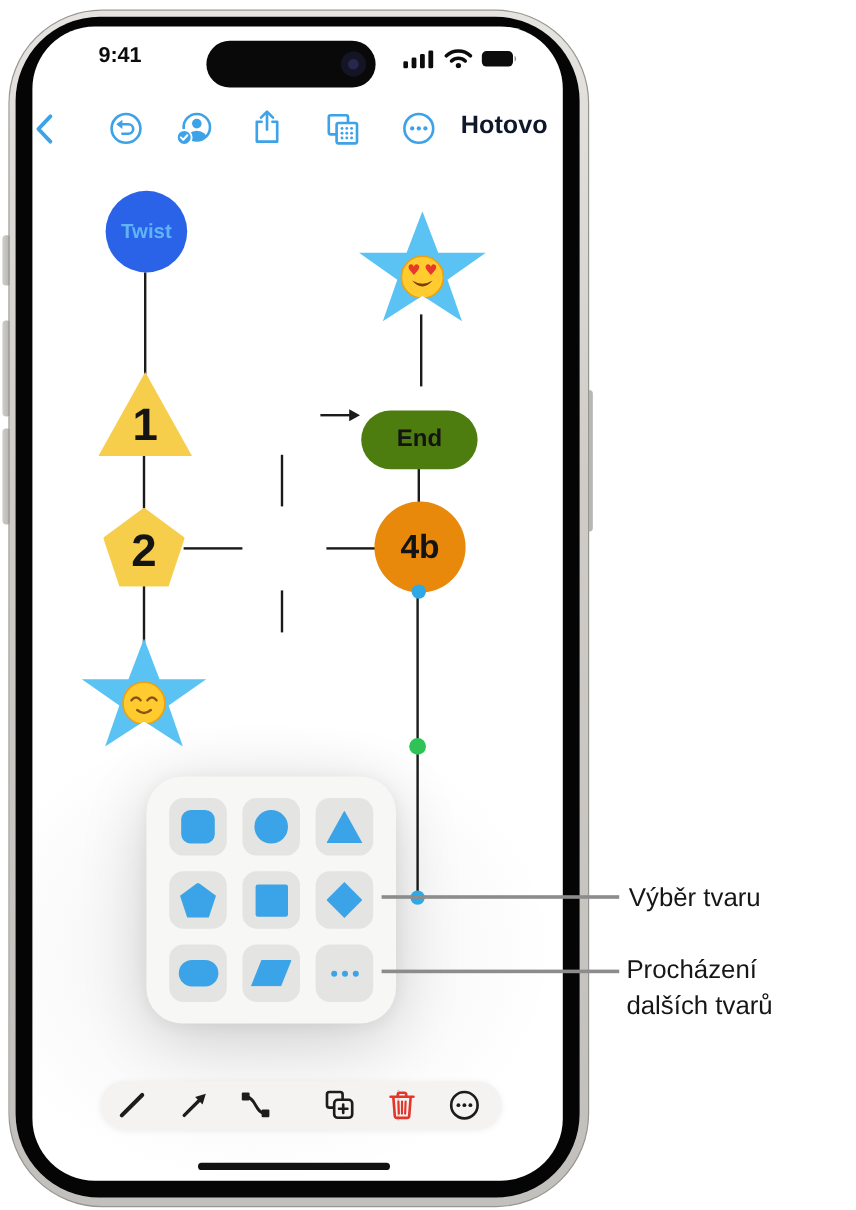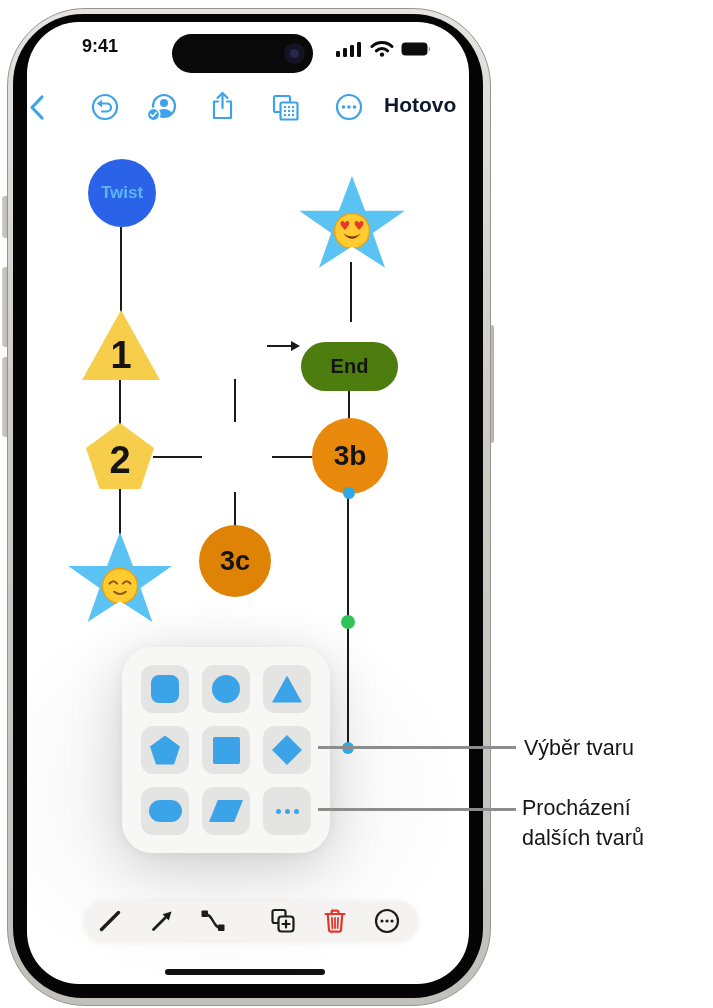--- a/index.html
+++ b/index.html
@@ -199,22 +199,21 @@
   <div class="edge" style="left:267px;top:345px;width:25px;height:2px;"></div>
   <div class="arrow-right" style="left:291px;top:341px;"></div>
   <div class="edge" style="left:348px;top:379px;width:2px;height:40px;"></div>
   <div class="arrow-up" style="left:344px;top:372px;"></div>
   <div class="edge" style="left:350px;top:262px;width:2px;height:60px;"></div>
   <div class="edge" style="left:347px;top:494px;width:2px;height:254px;"></div>
 
   <div class="node" id="node-intro">Twist</div>
   <div class="node" id="node-step1">1</div>
   <div class="node" id="node-step2">2</div>
-  <div class="node" id="node-3b">3b</div>
-  <div class="node" id="node-3c">3c</div>
+  <div class="node" id="node-3b">4b</div>
   <div class="node" id="node-end">End</div>
 
   <div class="star" id="star-top">
     <svg width="38" height="38" viewBox="0 0 40 40">
       <circle cx="20" cy="20" r="18.4" fill="#ffcb2e" stroke="#ed9f0d" stroke-width="1.4"></circle>
       <text x="12.5" y="18.5" font-size="13" fill="#e8372c" text-anchor="middle" font-family="DejaVu Sans">♥</text>
       <text x="27.5" y="18.5" font-size="13" fill="#e8372c" text-anchor="middle" font-family="DejaVu Sans">♥</text>
       <path d="M11,23 Q20,33.5 29,23 Q20,28.5 11,23 Z" fill="#7a3b12"></path>
     </svg>
   </div>

